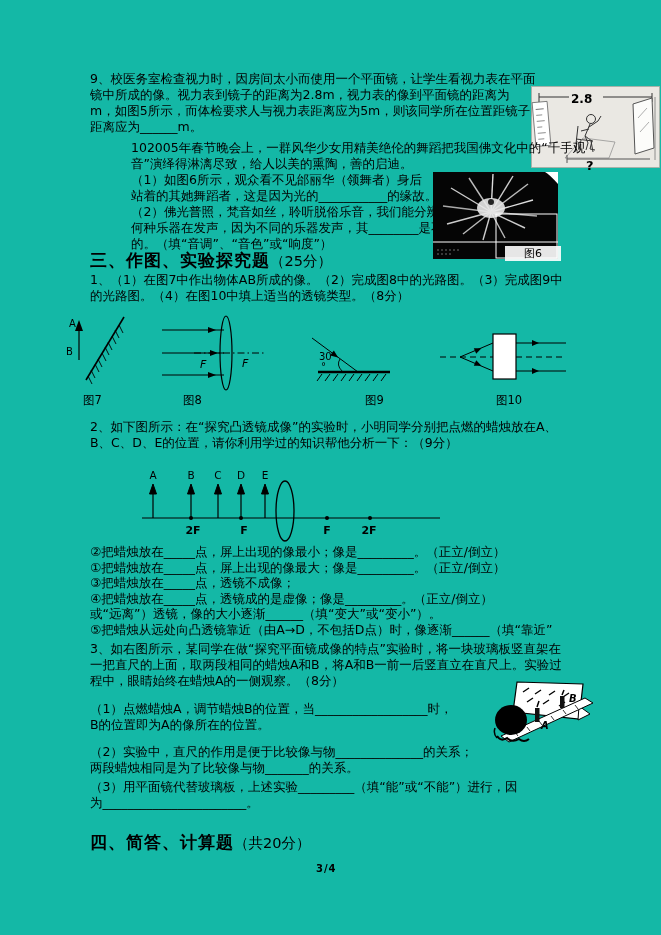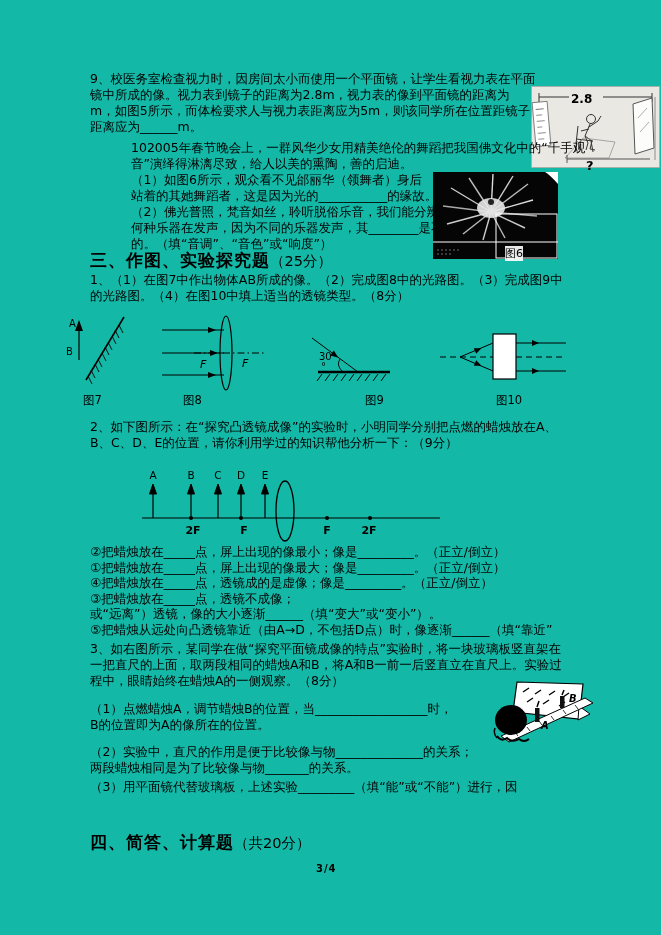--- a/index.html
+++ b/index.html
@@ -8,21 +8,21 @@
     font-family:"DejaVu Sans", sans-serif; color:#000; overflow:hidden;
   }
   .tblock { position:absolute; font-size:12.5px; line-height:16px; white-space:nowrap; }
   .tblock.tight { line-height:15.5px; }
   .heading { position:absolute; white-space:nowrap; }
   .heading .main { font-weight:bold; font-size:17px; letter-spacing:1px; }
   .heading .score { font-size:14.5px; font-weight:normal; }
   .figcap { position:absolute; font-size:11.5px; white-space:nowrap; }
   .figbox { position:absolute; }
   .qmark { position:absolute; font-size:13px; font-weight:bold; }
-  .photo-cap { position:absolute; font-size:11px; background:rgba(255,255,255,.9); padding:0 0; }
+  .photo-cap { position:absolute; font-size:11px; background:rgba(255,255,255,.9); padding:0 19px; }
   .footer { position:absolute; font-size:10px; font-weight:bold; letter-spacing:1px; }
   svg { display:block; }
   svg text { font-family:"DejaVu Sans", sans-serif; }
 </style>
 </head>
 <body>
 
 <div class="page">
 
   <div class="tblock" style="left:90px; top:71px;">
@@ -253,22 +253,22 @@
       <text x="104" y="69" font-size="11" font-weight="bold" text-anchor="middle">F</text>
       <text x="187" y="69" font-size="11" font-weight="bold" text-anchor="middle">F</text>
       <text x="229" y="69" font-size="11" font-weight="bold" text-anchor="middle">2F</text>
     </svg>
   </div>
 
   <div class="tblock tight" style="left:90px; top:544px;">
 
   <div>②把蜡烛放在_____点，屏上出现的像最小；像是_________。（正立/倒立）</div>
       <div>①把蜡烛放在_____点，屏上出现的像最大；像是_________。（正立/倒立）</div>
+      <div>③把蜡烛放在_____点，透镜不成像；</div>
       <div>④把蜡烛放在_____点，透镜成的是虚像；像是_________。（正立/倒立）</div>
-      <div>③把蜡烛放在_____点，透镜不成像；</div>
       <div>或“远离”）透镜，像的大小逐渐______（填“变大”或“变小”）。</div>
       <div>⑤把蜡烛从远处向凸透镜靠近（由A→D，不包括D点）时，像逐渐______（填“靠近”</div>
     </div>
 
   <div class="tblock" style="left:90px; top:641px;">
 
   <div>3、如右图所示，某同学在做“探究平面镜成像的特点”实验时，将一块玻璃板竖直架在</div>
       <div>一把直尺的上面，取两段相同的蜡烛A和B，将A和B一前一后竖直立在直尺上。实验过</div>
       <div>程中，眼睛始终在蜡烛A的一侧观察。（8分）</div>
     </div>
@@ -320,20 +320,21 @@
       <div>B的位置即为A的像所在的位置。</div>
     </div>
   <div class="tblock" style="left:90px; top:744px;">
 
   <div>（2）实验中，直尺的作用是便于比较像与物______________的关系；</div>
       <div>两段蜡烛相同是为了比较像与物_______的关系。</div>
     </div>
   <div class="tblock" style="left:90px; top:779px;">
 
   <div>（3）用平面镜代替玻璃板，上述实验_________（填“能”或“不能”）进行，因</div>
+      <div>为_______________________。</div>
     </div>
 
   <div class="heading" style="left:90px; top:831px;">
     <span class="main">四、简答、计算题</span><span class="score">（共20分）</span>
   </div>
 
   <div class="footer" style="left:316px; top:863px;">3/4</div>
 
 </div>
 

